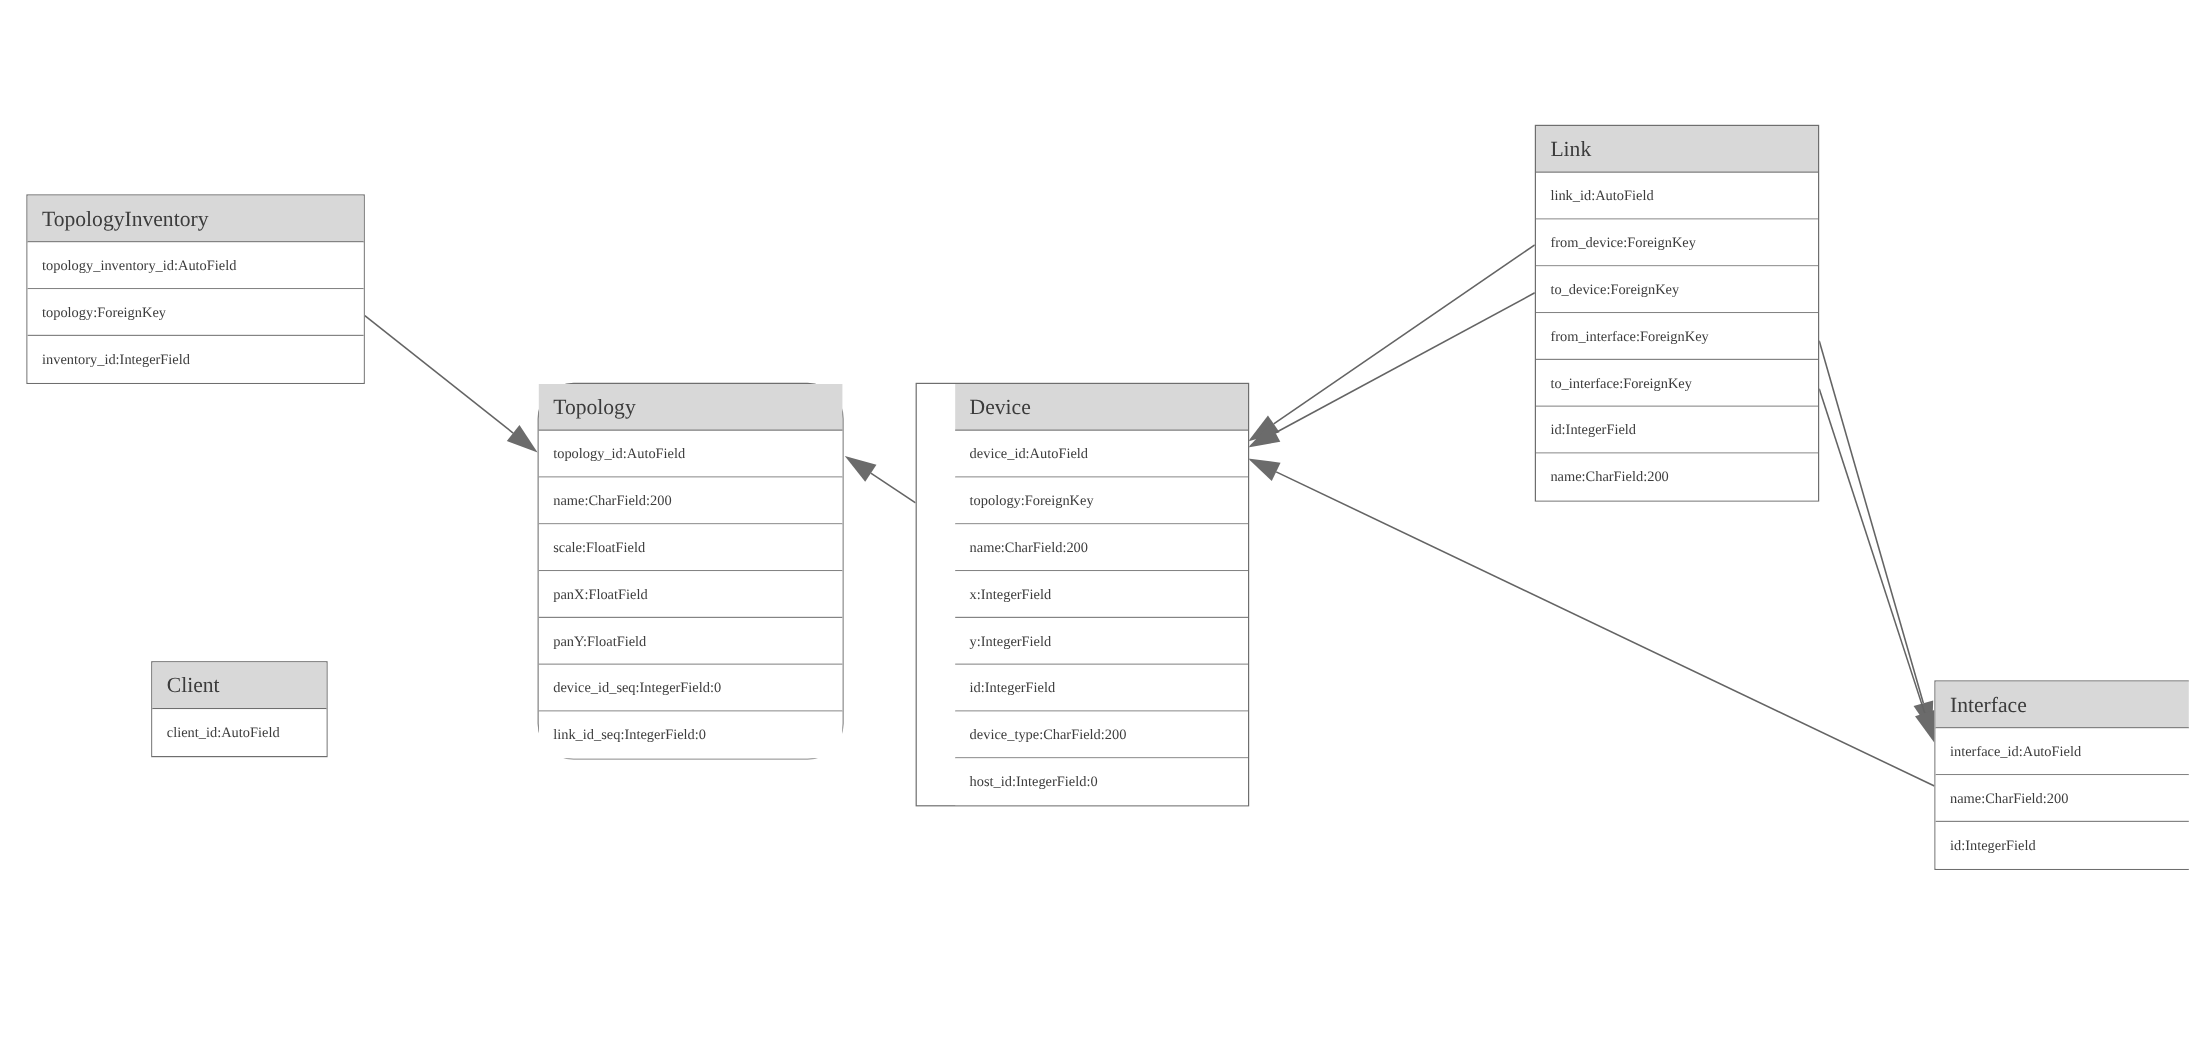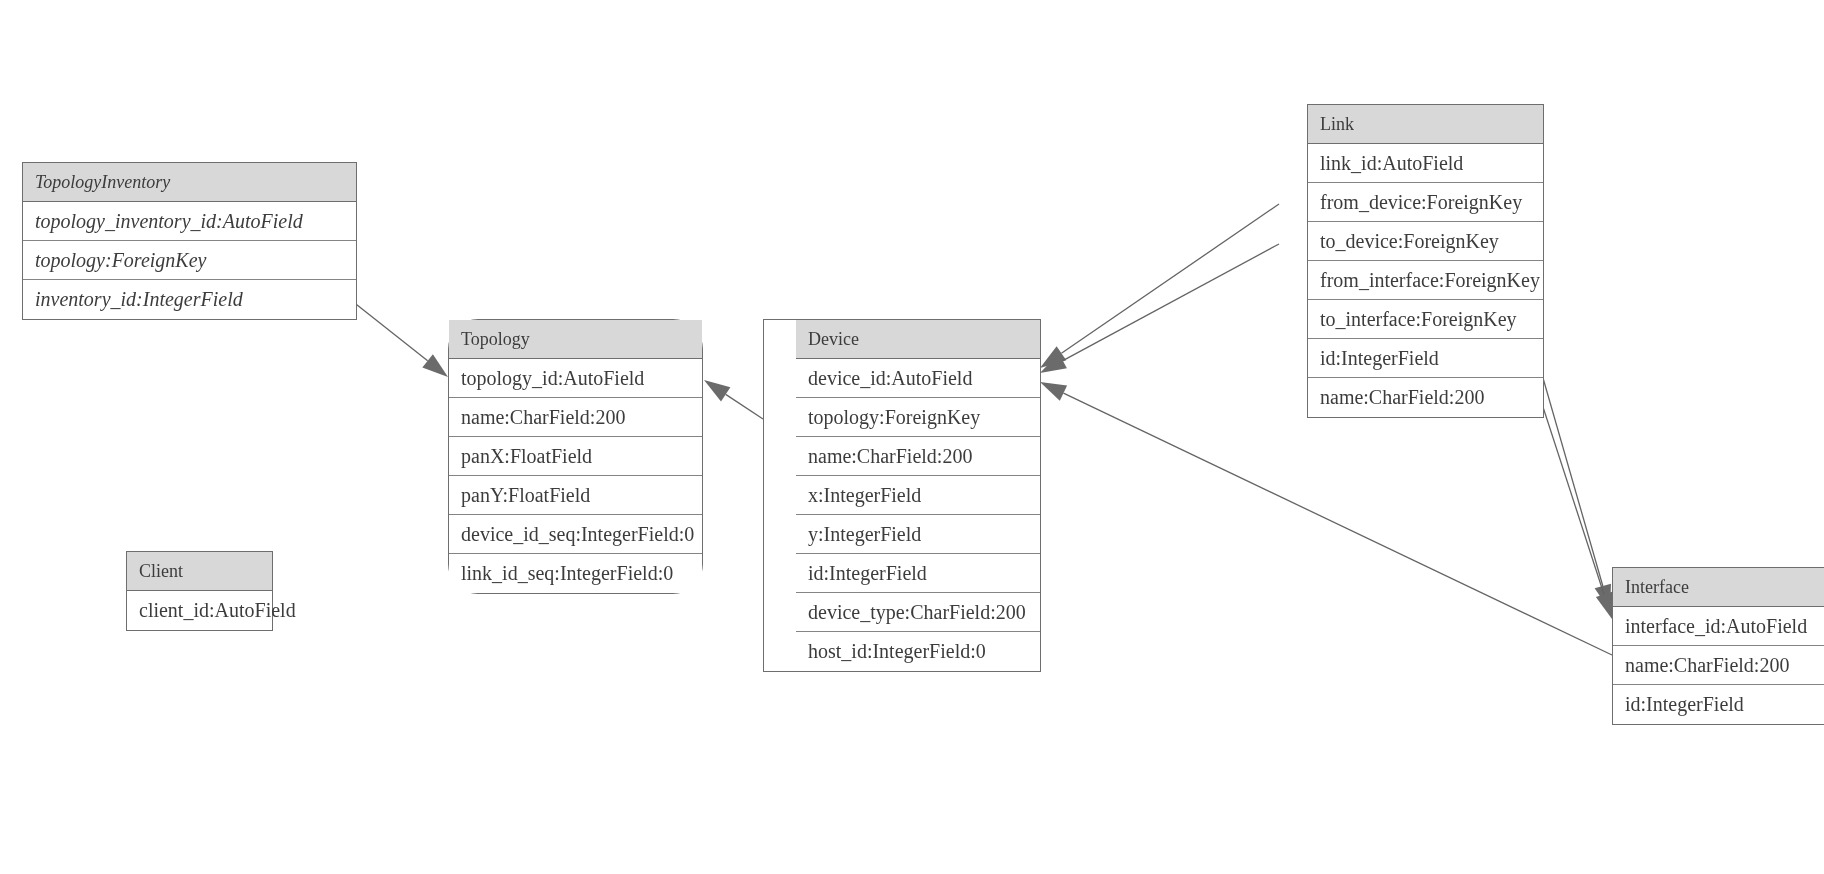--- a/index.html
+++ b/index.html
@@ -38,33 +38,33 @@
     align-items: center;
     padding: 0 12px;
     font-size: 18px;
   }
   .entity-row {
     box-sizing: border-box;
     height: 39px;
     display: flex;
     align-items: center;
     padding: 0 12px;
-    font-size: 20px;
+    font-size: 12px;
     border-bottom: 1px solid #848484;
     background: #ffffff;
     white-space: nowrap;
   }
   .entity-row:last-child { border-bottom: none; }
 
   
-  #e-topology-inventory { left: 22px;   top: 162px; width: 335px; font-style: italic; }
+  #e-topology-inventory { left: 22px;   top: 162px; width: 282px; }
   #e-topology           { left: 448px;  top: 319px; width: 255px; border-radius: 30px; }
   #e-client             { left: 79px;   top: 551px; width: 147px; margin-left: 47px; }
   #e-device             { left: 763px;  top: 319px; width: 278px; padding-left: 32px; }
-  #e-link               { left: 1279px; top: 104px; width: 237px; margin-left: 28px; }
+  #e-link               { left: 1279px; top: 104px; width: 237px; }
   #e-interface          { left: 1612px; top: 567px; width: 220px; }
 </style>
 </head>
 <body>
 
 <svg id="relations-layer" xmlns="http://www.w3.org/2000/svg">
     <line x1="304" y1="263" x2="427.6148085639942" y2="360.86172344649543" stroke="#646464" stroke-width="1.3"></line>
     <polygon points="448,377 422.3388335368869,367.5261129544204 432.89078359110147,354.19733393857047" fill="#6b6b6b"></polygon>
     <line x1="763" y1="419" x2="725.6896985408024" y2="394.3372583574795" stroke="#646464" stroke-width="1.3"></line>
     <polygon points="704,380 730.3768791576707,387.24639537298646 721.0025179239341,401.4281213419726" fill="#6b6b6b"></polygon>
@@ -88,20 +88,21 @@
   <div class="entity-row">topology:ForeignKey</div>
   <div class="entity-row">inventory_id:IntegerField</div>
 </div>
 
 <div class="entity" id="e-topology">
   <div class="entity-header">
       <span>Topology</span>
     </div>
   <div class="entity-row">topology_id:AutoField</div>
   <div class="entity-row">name:CharField:200</div>
+  <div class="entity-row">scale:FloatField</div>
   <div class="entity-row">panX:FloatField</div>
   <div class="entity-row">panY:FloatField</div>
   <div class="entity-row">device_id_seq:IntegerField:0</div>
   <div class="entity-row">link_id_seq:IntegerField:0</div>
 </div>
 
 <div class="entity" id="e-client">
   <div class="entity-header">
       <span>Client</span>
     </div>

